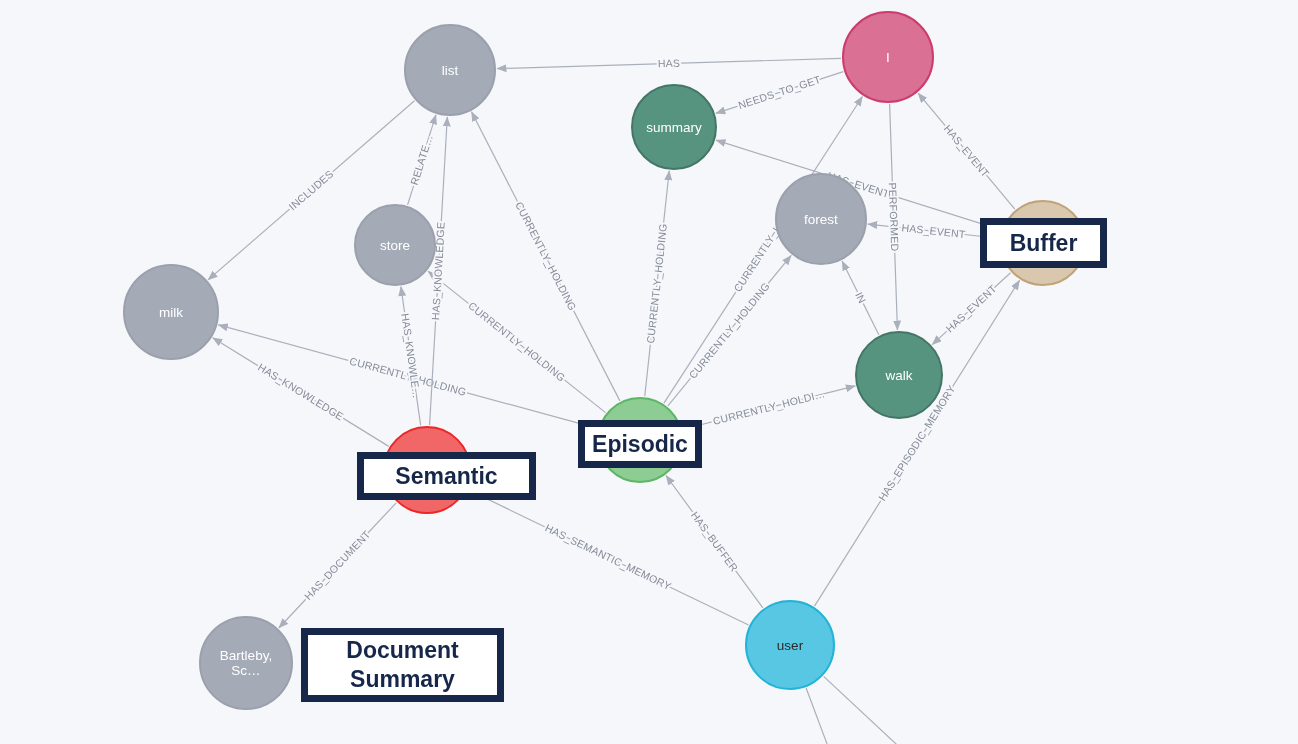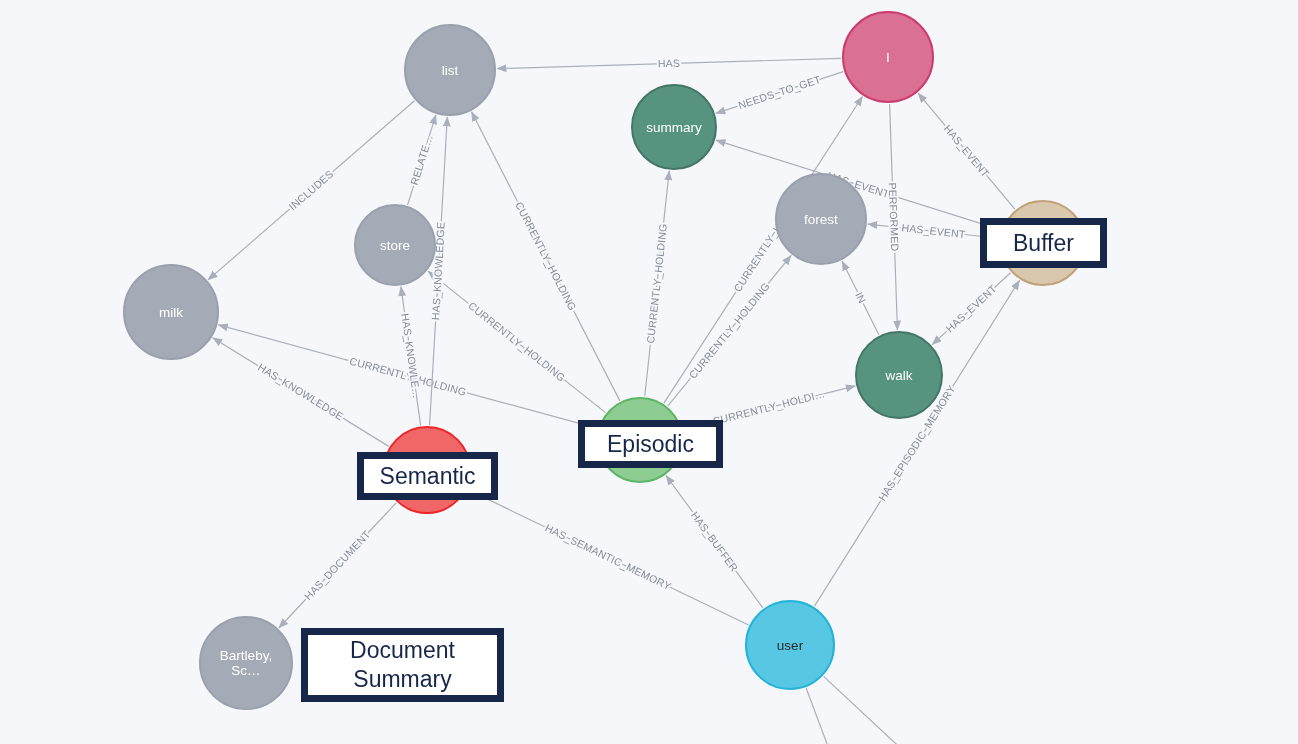--- a/index.html
+++ b/index.html
@@ -37,21 +37,21 @@
     font-family: "Liberation Sans", sans-serif;
     font-size: 13.5px;
     pointer-events: none;
   }
   .annotation {
     position: absolute;
     box-sizing: border-box;
     background: var(--ann-bg, #ffffff);
     border: 7px solid var(--ann-border, #16274a);
     color: var(--ann-border, #16274a);
-    font-weight: normal;
+    font-weight: bold;
     font-size: 23px;
     line-height: 1.25;
     display: flex;
     align-items: center;
     justify-content: center;
     text-align: center;
   }
 </style>
 </head>
 <body>
@@ -212,22 +212,22 @@
         <g>
           <circle cx="246" cy="663" r="46" fill="#a5abb6" stroke="#9aa1ac" class="node-circle"></circle>
           <text x="246" y="663" text-anchor="middle" fill="#ffffff" class="node-label"><tspan x="246" y="660">Bartleby,</tspan><tspan x="246" y="675">Sc…</tspan></text>
         </g>
       </g>
   </svg>
 
 <div class="annotation" style="left: 980px; top: 218px; width: 127px; height: 50px;">
       <span>Buffer</span>
     </div>
-    <div class="annotation" style="left: 578px; top: 420px; width: 145px; height: 48px;">
+    <div class="annotation" style="left: 578px; top: 420px; width: 124px; height: 48px;">
       <span>Episodic</span>
     </div>
-    <div class="annotation" style="left: 357px; top: 452px; width: 141px; height: 48px;">
+    <div class="annotation" style="left: 357px; top: 452px; width: 179px; height: 48px;">
       <span>Semantic</span>
     </div>
     <div class="annotation" style="left: 301px; top: 628px; width: 203px; height: 74px;">
       <span>Document Summary</span>
     </div>
   </div>
 
 </body></html>

